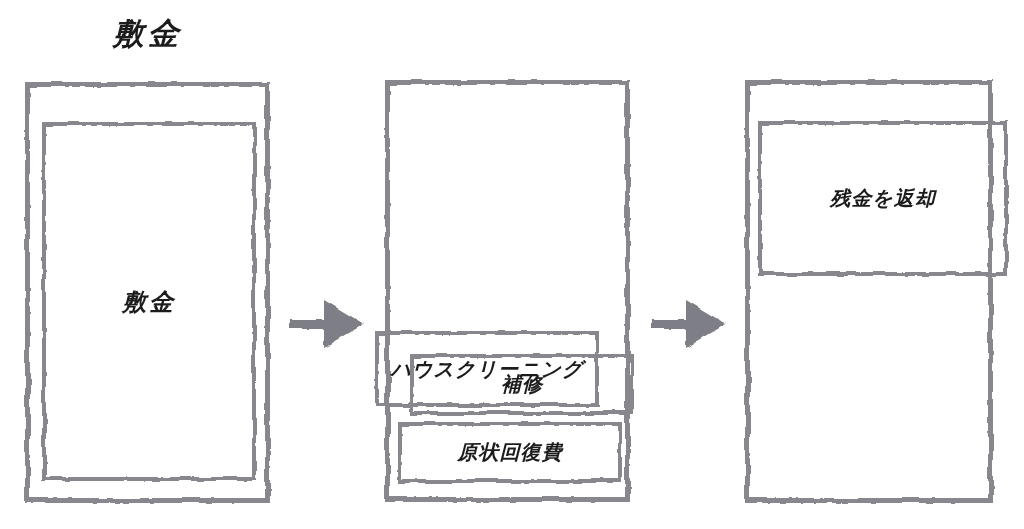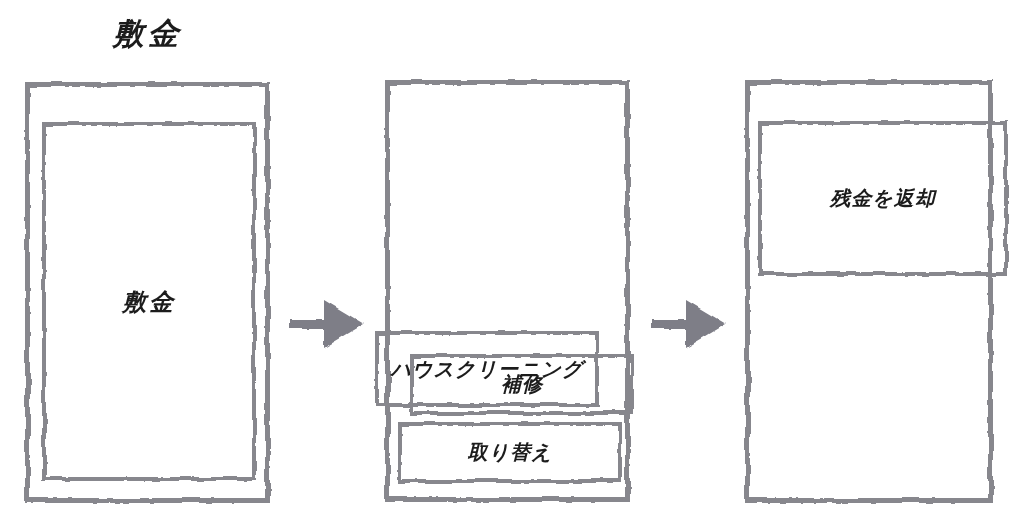--- a/index.html
+++ b/index.html
@@ -79,21 +79,21 @@
   <div class="box" style="left:375px;top:287px;width:224px;height:76px;margin-top:44px;">
     <div class="frame thin"></div>
     <span class="box-label label-md">ハウスクリーニング</span>
   </div>
   <div class="box" style="left:410px;top:354px;width:224px;height:61px;">
     <div class="frame thin"></div>
     <span class="box-label label-md">補修</span>
   </div>
   <div class="box" style="left:398px;top:422px;width:224px;height:61px;">
     <div class="frame thin"></div>
-    <span class="box-label label-md">取り替え</span>
+    <span class="box-label label-md">原状回復費</span>
   </div>
 
   <svg class="arrow-svg" style="left:650px;top:296px;" width="80" height="56" viewBox="0 0 80 56">
     <polygon class="arrow-shape" points="2,24 36,24 36,4 76,28 36,52 36,33 2,33"></polygon>
   </svg>
 
   <div class="box" style="left:745px;top:80px;width:248px;height:423px;">
     <div class="frame"></div>
   </div>
   <div class="box" style="left:758px;top:121px;width:217px;height:155px;padding-left:33px;">

